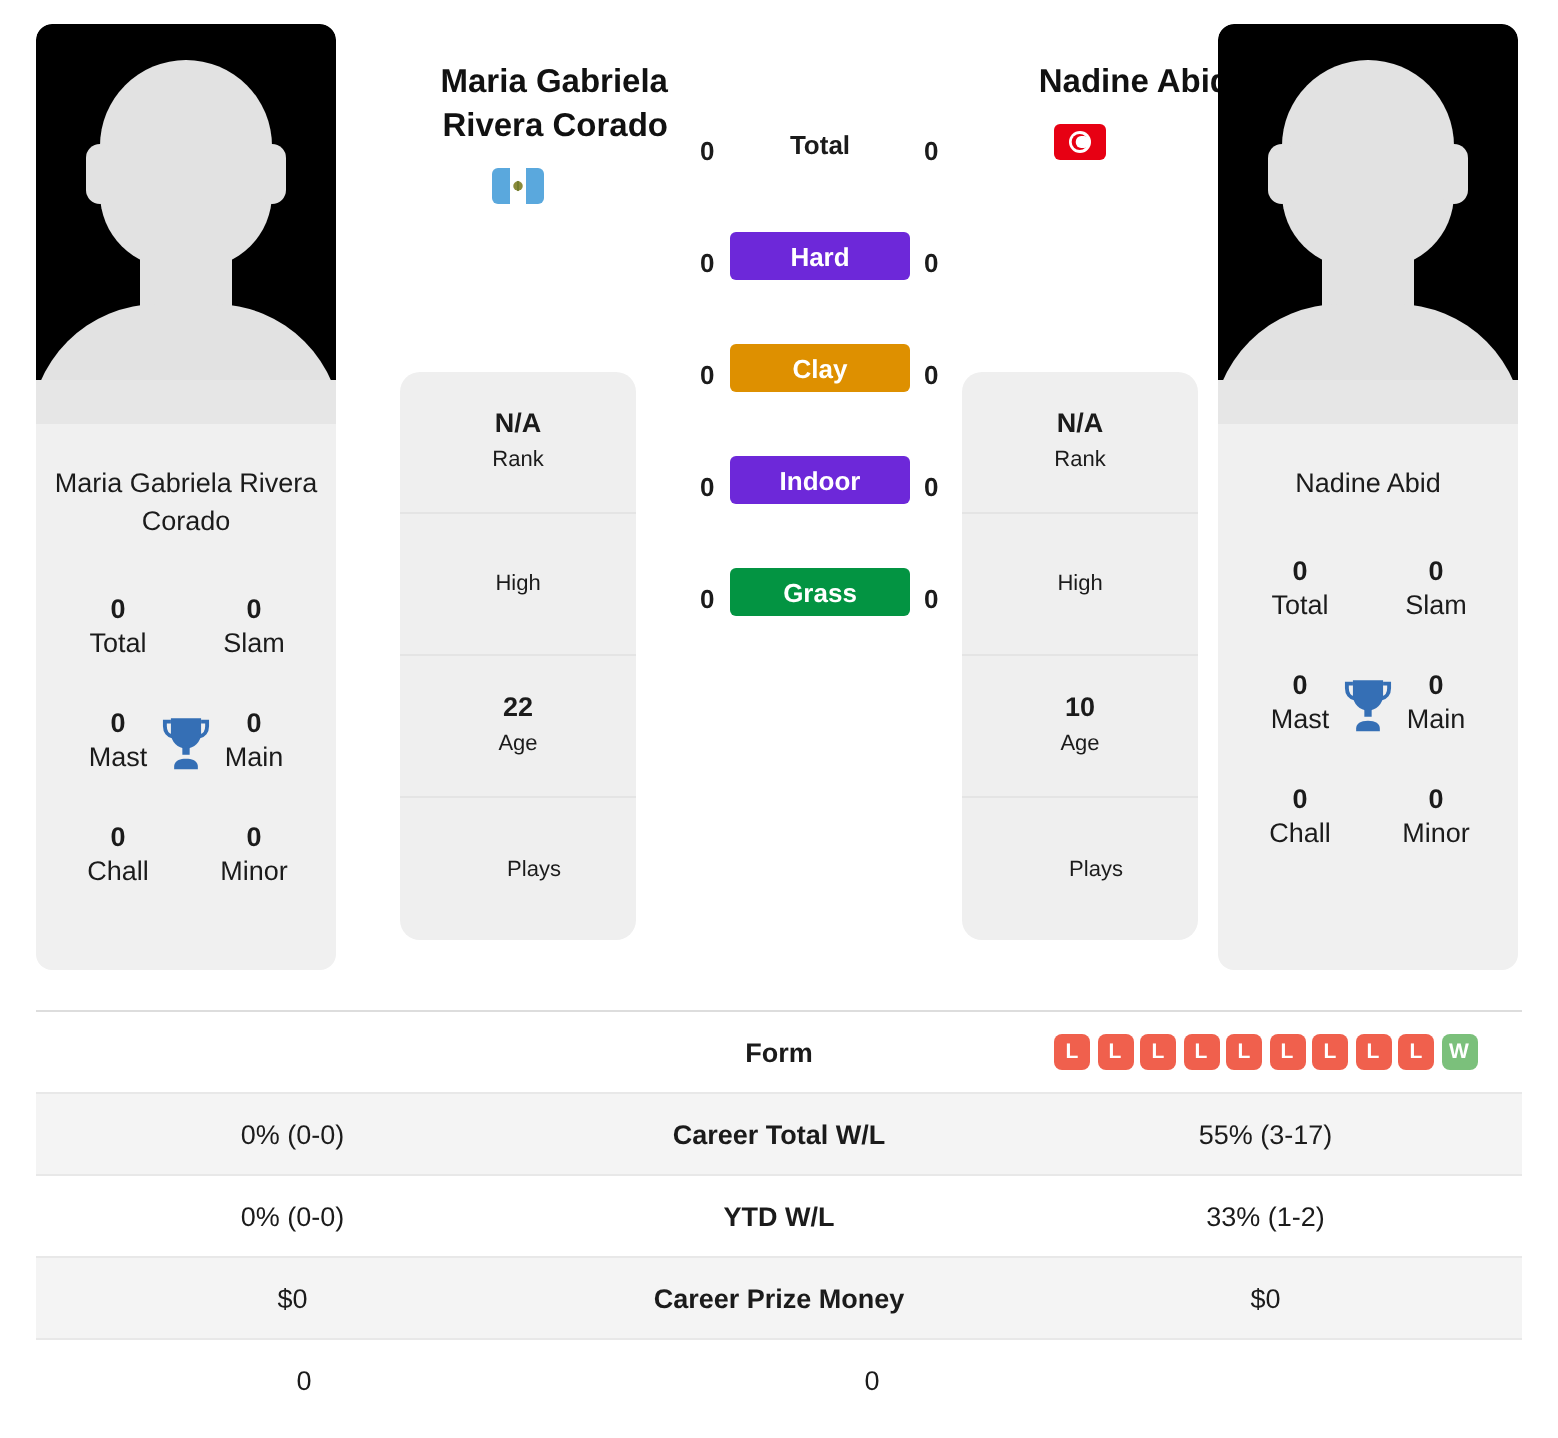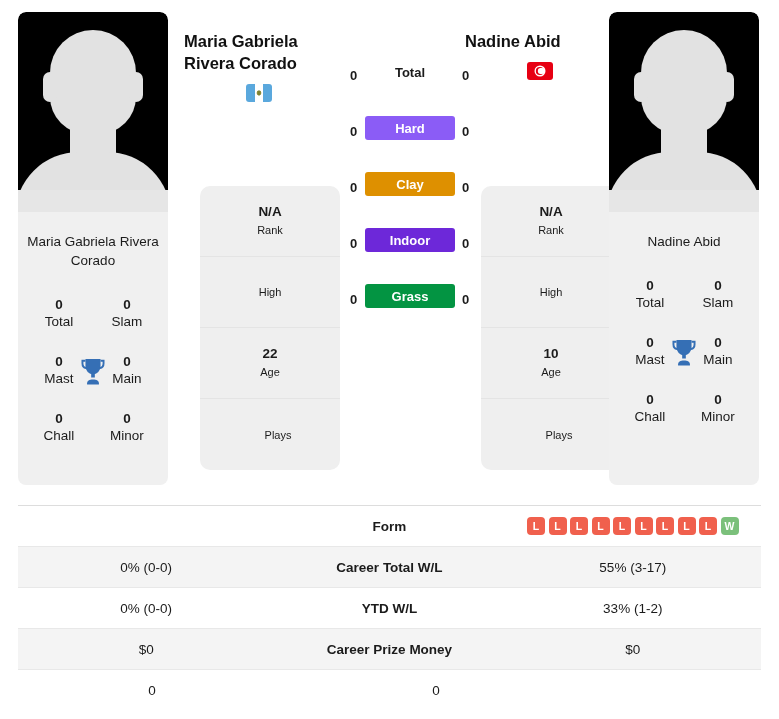--- a/index.html
+++ b/index.html
@@ -75,21 +75,21 @@
   .tg-r2r { left: 78px;  top: 57px; }
   .tg-r3l { left: 10px;  top: 114px;}
   .tg-r3r { left: 78px;  top: 114px;}
   .trophy {
     position: absolute; left: 50%; top: 62px; transform: translateX(-50%);
     width: 26px; height: 28px;
   }
 
   
   .player-head {
-    position: absolute; top: 30px; width: 150px; text-align: left;
+    position: absolute; top: 30px; width: 150px; text-align: right;
   }
   .player-head.left  { left: 184px; }
   .player-head.right { left: 465px; }
   .player-name {
     font-size: 16.5px; font-weight: bold; line-height: 22px; color: #111;
   }
   .flag-wrap { margin-top: 10px; display: flex; justify-content: center; }
 
   .flag {
     width: 26px; height: 18px; border-radius: 3px; overflow: hidden;
@@ -119,21 +119,21 @@
     width: 8px; height: 8px; border-radius: 50%;
     background: #e70013;
   }
   .tn-crescent::after {
     content: ""; position: absolute; left: 2.4px; top: 0.6px;
     width: 6.2px; height: 6.8px; border-radius: 50%; background: #ffffff;
   }
 
   
   .info-card {
-    position: absolute; top: 186px; width: 140px;
+    position: absolute; top: 186px; width: 118px;
     background: #efefef; border-radius: 10px; overflow: hidden;
   }
   .info-card.left  { left: 200px; }
   .info-card.right { left: 481px; }
   .info-row {
     height: 71px; display: flex; flex-direction: column;
     align-items: center; justify-content: center;
     border-bottom: 1px solid #e4e4e4;
   }
   .info-row:last-child { border-bottom: none; margin-left: 16px; }
@@ -272,21 +272,21 @@
     </div>
 
     <div class="surfaces">
       <div class="srow">
         <span class="sv-l">0</span>
         <span class="sbar plain">Total</span>
         <span class="sv-r">0</span>
       </div>
       <div class="srow">
         <span class="sv-l">0</span>
-        <span class="sbar" style="background:#8b5cf6">Hard</span>
+        <span class="sbar" style="background:#6d28d9">Hard</span>
         <span class="sv-r">0</span>
       </div>
       <div class="srow">
         <span class="sv-l">0</span>
         <span class="sbar" style="background:#DE9000">Clay</span>
         <span class="sv-r">0</span>
       </div>
       <div class="srow">
         <span class="sv-l">0</span>
         <span class="sbar" style="background:#6d28d9">Indoor</span>

